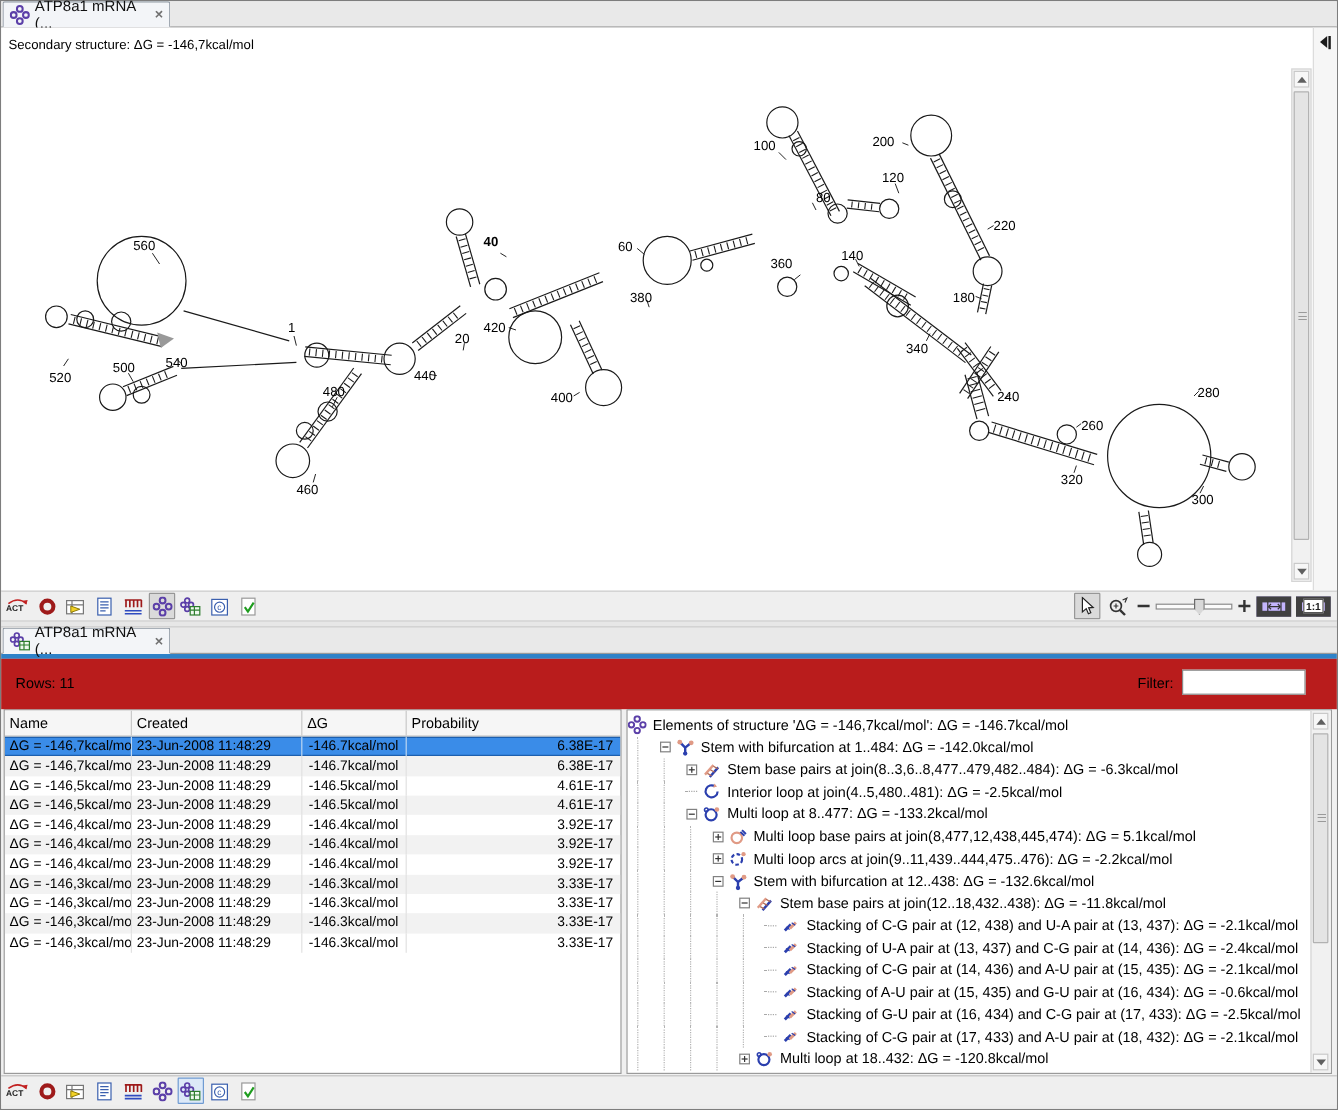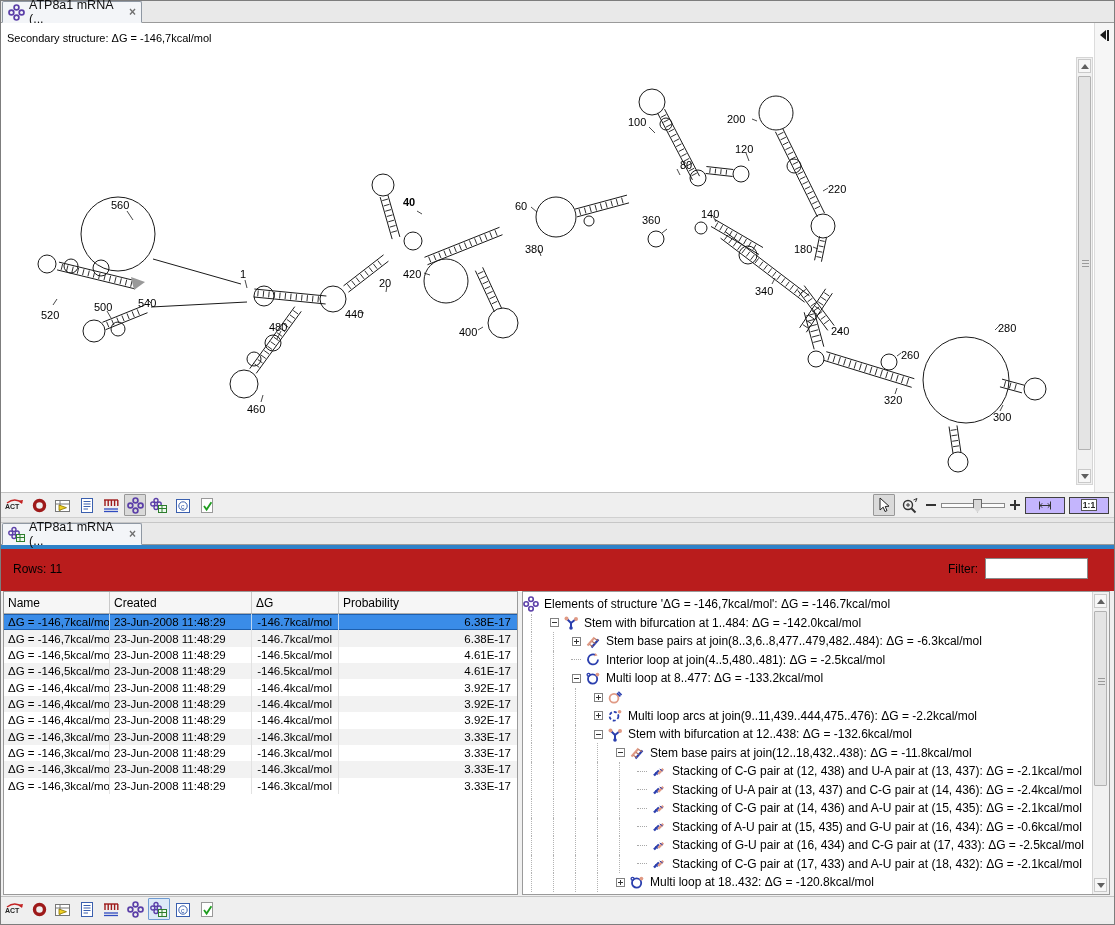--- a/index.html
+++ b/index.html
@@ -29,21 +29,21 @@
 .grip{position:absolute;left:3px;width:7px;height:7px;background:repeating-linear-gradient(#9a9a9a,#9a9a9a 1px,transparent 1px,transparent 3px)}
 
 .statusbar{height:25px;background:#efefef;border-top:1px solid #c2c2c2;display:flex;align-items:center;padding:0 3px;gap:2px;flex:none}
 .tbtn{min-width:22px;height:22px;display:flex;align-items:center;justify-content:center;border:1px solid transparent;border-radius:1px}
 .tbtn.sel-gray{background:#dadada;border-color:#979797}
 .tbtn.sel-blue{background:#dce9f8;border-color:#6f9bd2}
 .spacer{flex:1}
 .zoomctl{display:flex;align-items:center;gap:4px;padding-right:2px}
 .slider{width:64px;height:5px;border:1px solid #8a8a8a;background:#fbfbfb;position:relative}
 .slider .knob{position:absolute;top:-5px;left:31px;width:9px;height:14px;background:#d8d8d8;border:1px solid #6a6a6a;clip-path:polygon(0 0,100% 0,100% 62%,50% 100%,0 62%)}
-.boxbtn{width:40px;height:17px;border:1px solid #404040;background:#c4b5fd;display:flex;align-items:center;justify-content:center;font-size:8px;color:#222}
+.boxbtn{width:29px;height:17px;border:5px solid #404040;background:#c4b5fd;display:flex;align-items:center;justify-content:center;font-size:8px;color:#222}
 .onetoone{font-size:8.5px;font-weight:bold;border:1px solid #555;padding:0 1px;background:#fff}
 
 .splitter{height:6px;background:#e7e7e7;border-top:1px solid #d0d0d0;border-bottom:1px solid #c6c6c6;flex:none}
 .bluebar{height:4px;flex:none}
 
 .infobar{height:42px;background:#b91c1c;position:relative;flex:none}
 .infobar .rows{position:absolute;left:12px;top:13px;font-size:12px;color:#000}
 .infobar .filter{position:absolute;right:26px;top:9px;display:flex;align-items:center;gap:7px;font-size:12px;color:#000}
 .filter input{width:103px;height:21px;border:1px solid #898989;background:#fff;font:12px "Liberation Sans",sans-serif;padding:0 3px}
 
@@ -784,20 +784,21 @@
             <span class="expander plus"></span>
             <span class="ticon">
               <svg width="16" height="15">
                 <circle cx="7" cy="8.2" r="4.4" fill="none" stroke="#e09a85" stroke-width="1.8"></circle>
                 <g stroke="#2b3fae" stroke-width="1.6">
                   <line x1="10" y1="3.2" x2="13.4" y2="6.4"></line>
                   <line x1="11.4" y1="1.8" x2="14.6" y2="5"></line>
                 </g>
               </svg>
             </span>
+            <span>Multi loop base pairs at join(8,477,12,438,445,474): ΔG = 5.1kcal/mol</span>
           </div>
           <div class="tree-row">
             <span class="guide first"></span>
             <span class="guide"></span>
             <span class="guide"></span>
             <span class="expander plus"></span>
             <span class="ticon">
               <svg width="16" height="15">
                 <circle cx="7" cy="8.2" r="4.4" fill="none" stroke="#2b3fae" stroke-width="1.8" stroke-dasharray="3 2"></circle>
                 <circle cx="12.6" cy="3.8" r="1.8" fill="#e09a85"></circle>

